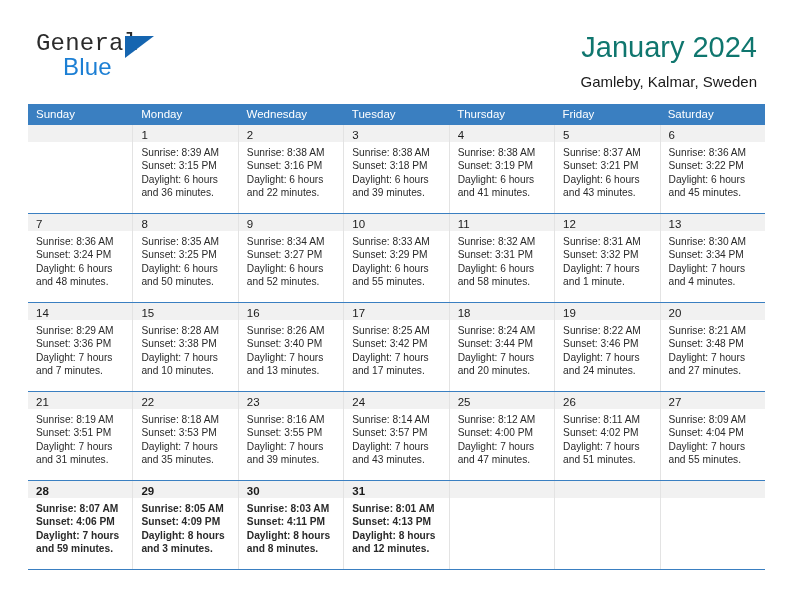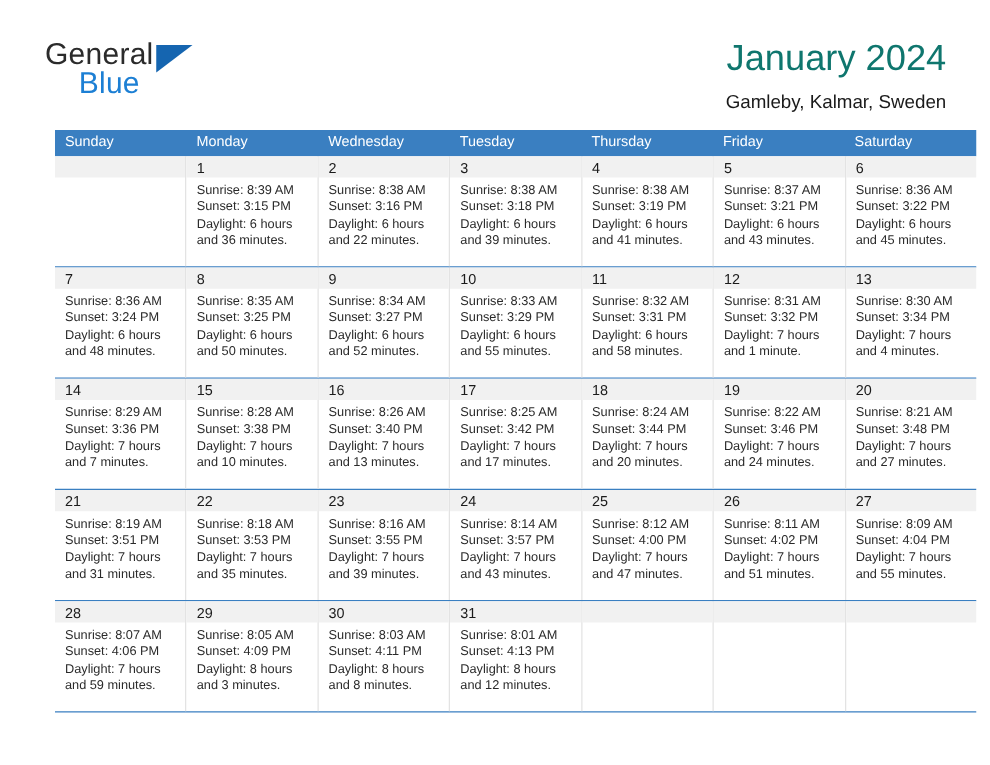--- a/index.html
+++ b/index.html
@@ -35,21 +35,21 @@
     width: 180px;
     height: 52px;
   }
   .brand-general {
     position: absolute;
     left: 3px;
     top: 0px;
     font-size: 24px;
     letter-spacing: .2px;
     color: #2b2b2b;
-    font-family: Liberation Sans, sans-serif;
+    font-family: Liberation Mono, monospace;
   }
   .brand-blue {
     position: absolute;
     left: 30px;
     top: 23px;
     font-size: 24px;
     letter-spacing: .2px;
     color: #1c7fd4;
     font-family: "Liberation Sans", sans-serif;
   }
@@ -76,21 +76,21 @@
     font-size: 15px;
     color: #1a1a1a;
     line-height: 20px;
     margin-top: 8px;
     white-space: nowrap;
   }
 
   
   .calendar {
     position: absolute;
-    left: 44px;
+    left: 28px;
     top: 104px;
     width: 737px;
   }
   .weekday-row {
     display: flex;
     background: #3a7fc1;
   }
   .weekday {
     flex: 1 1 0;
     color: #ffffff;
@@ -98,21 +98,21 @@
     line-height: 21px;
     height: 21px;
     padding-left: 8px;
     box-sizing: border-box;
     white-space: nowrap;
   }
   .week {
     display: flex;
     border-bottom: 1.6px solid #3a7fc1;
   }
-  .week:last-child { border-bottom: 1.6px solid #3a7fc1; }
+  .week:last-child { border-bottom: 1.6px solid #3a7fc1; font-weight: bold; }
 
   .daycell {
     flex: 1 1 0;
     width: 105.2px;
     min-height: 88px;
     box-sizing: border-box;
     border-right: 1px solid #e3e3e3;
     position: relative;
   }
   .daycell:last-child { border-right: none; }

